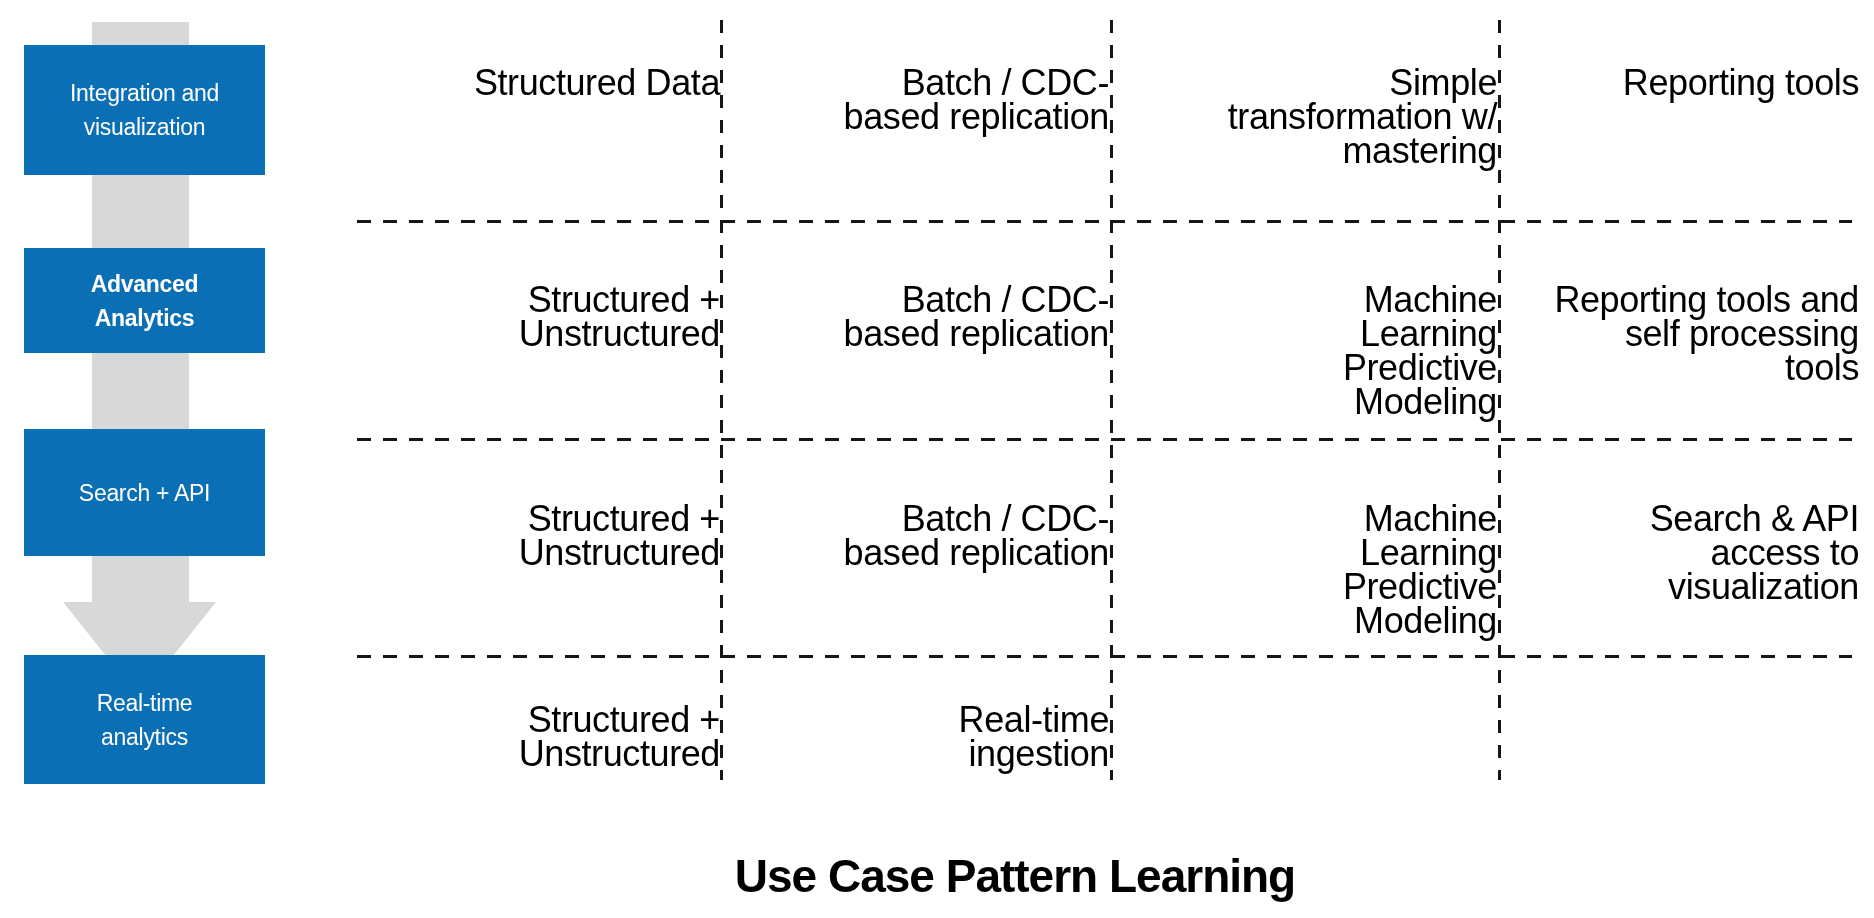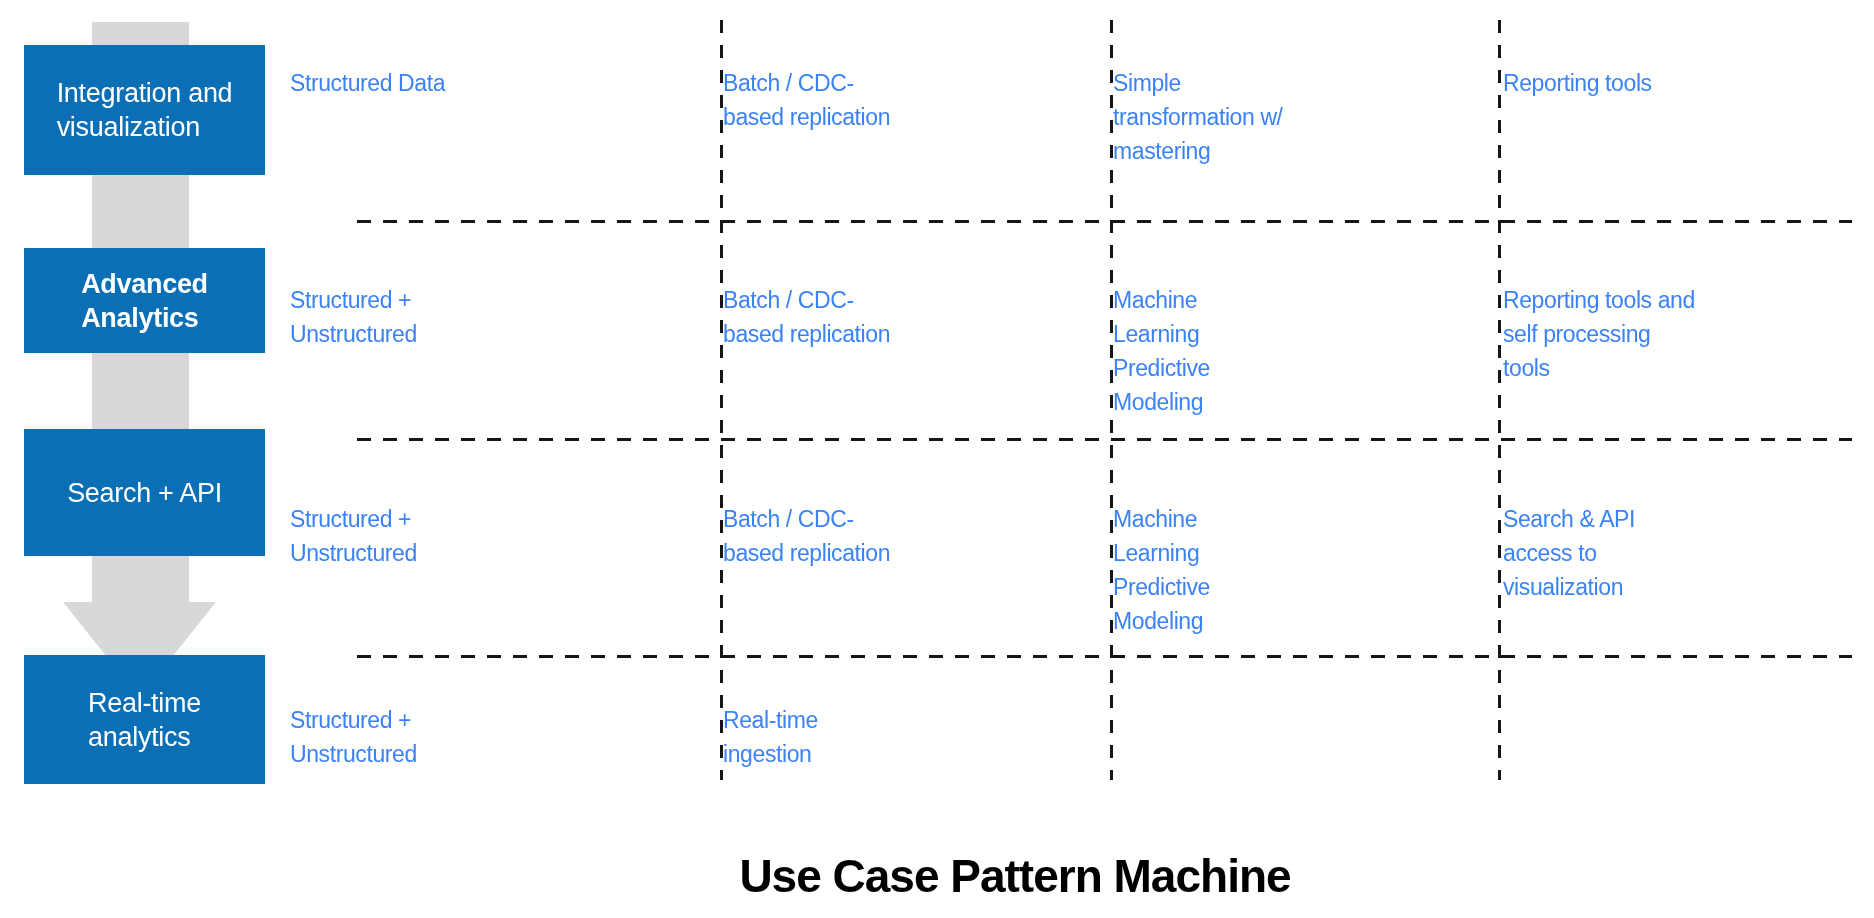--- a/index.html
+++ b/index.html
@@ -32,22 +32,22 @@
   
   .stage {
     position: absolute;
     left: 24px;
     width: 241px;
     background: #0a6fb4;
     color: #ffffff;
     display: flex;
     align-items: center;
     justify-content: center;
-    text-align: left;
-    font-size: 27px;
+    text-align: center;
+    font-size: 23px;
     line-height: 34px;
     letter-spacing: -0.3px;
     white-space: pre-line;
     z-index: 2;
   }
   .s1 { top: 45px;  height: 130px; }
   .s2 { top: 248px; height: 105px; font-weight: bold; }
   .s3 { top: 429px; height: 127px; }
   .s4 { top: 655px; height: 129px; }
 
@@ -69,23 +69,23 @@
     background-image: repeating-linear-gradient(
       to right, #161616 0px, #161616 14px, transparent 14px, transparent 26px);
   }
   .h1 { top: 220px; }
   .h2 { top: 438px; }
   .h3 { top: 655px; }
 
   
   .cell {
     position: absolute;
-    text-align: left;
-    color: #3b82f6;
-    font-size: 23px;
+    text-align: right;
+    color: #000000;
+    font-size: 36px;
     line-height: 34px;
     letter-spacing: -0.4px;
     white-space: pre-line;
     z-index: 3;
   }
   .c1 { left: 290px;  width: 430px; }
   .c2 { left: 723px;  width: 386px; }
   .c3 { left: 1113px; width: 384px; }
   .c4 { left: 1503px; width: 356px; }
   .r1 { top: 66px; }
@@ -160,15 +160,15 @@
 Modeling</div>
   <div class="cell c4 r3">Search &amp; API
 access to
 visualization</div>
 
   <div class="cell c1 r4">Structured +
 Unstructured</div>
   <div class="cell c2 r4">Real-time
 ingestion</div>
 
-  <div class="figure-title">Use Case Pattern Machine</div>
+  <div class="figure-title">Use Case Pattern Learning</div>
 
 </div>
 
 </body></html>

